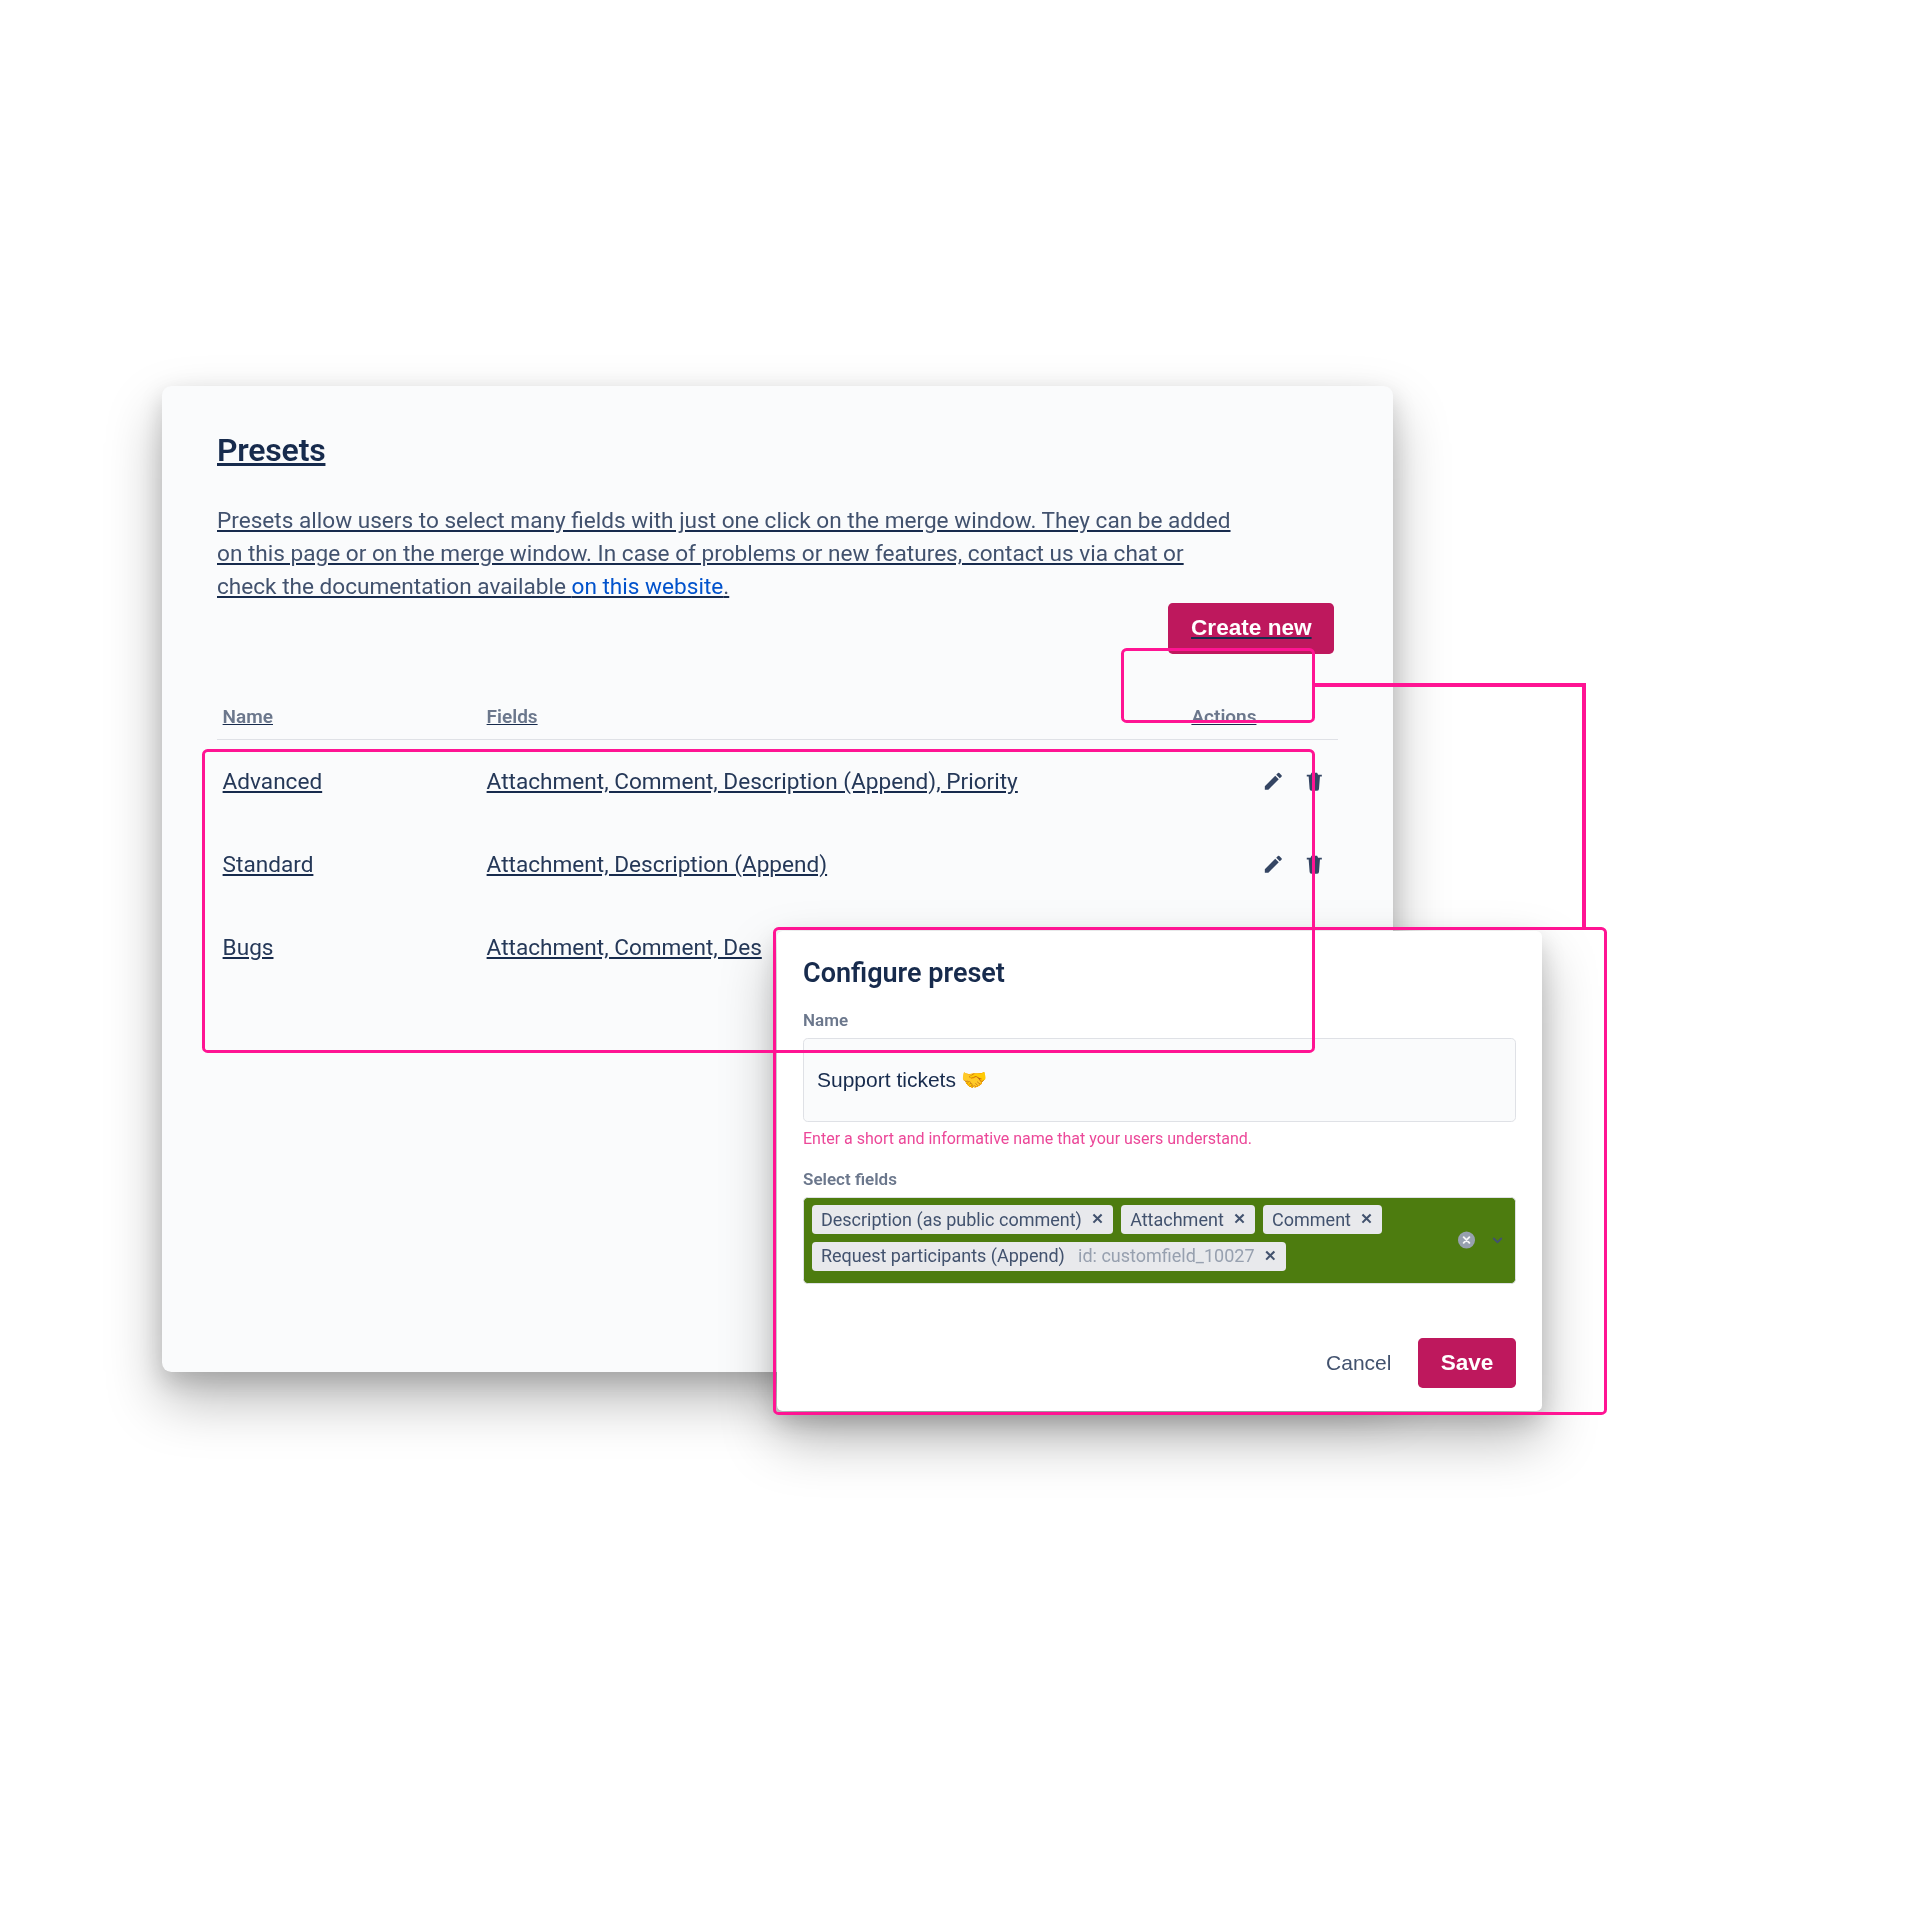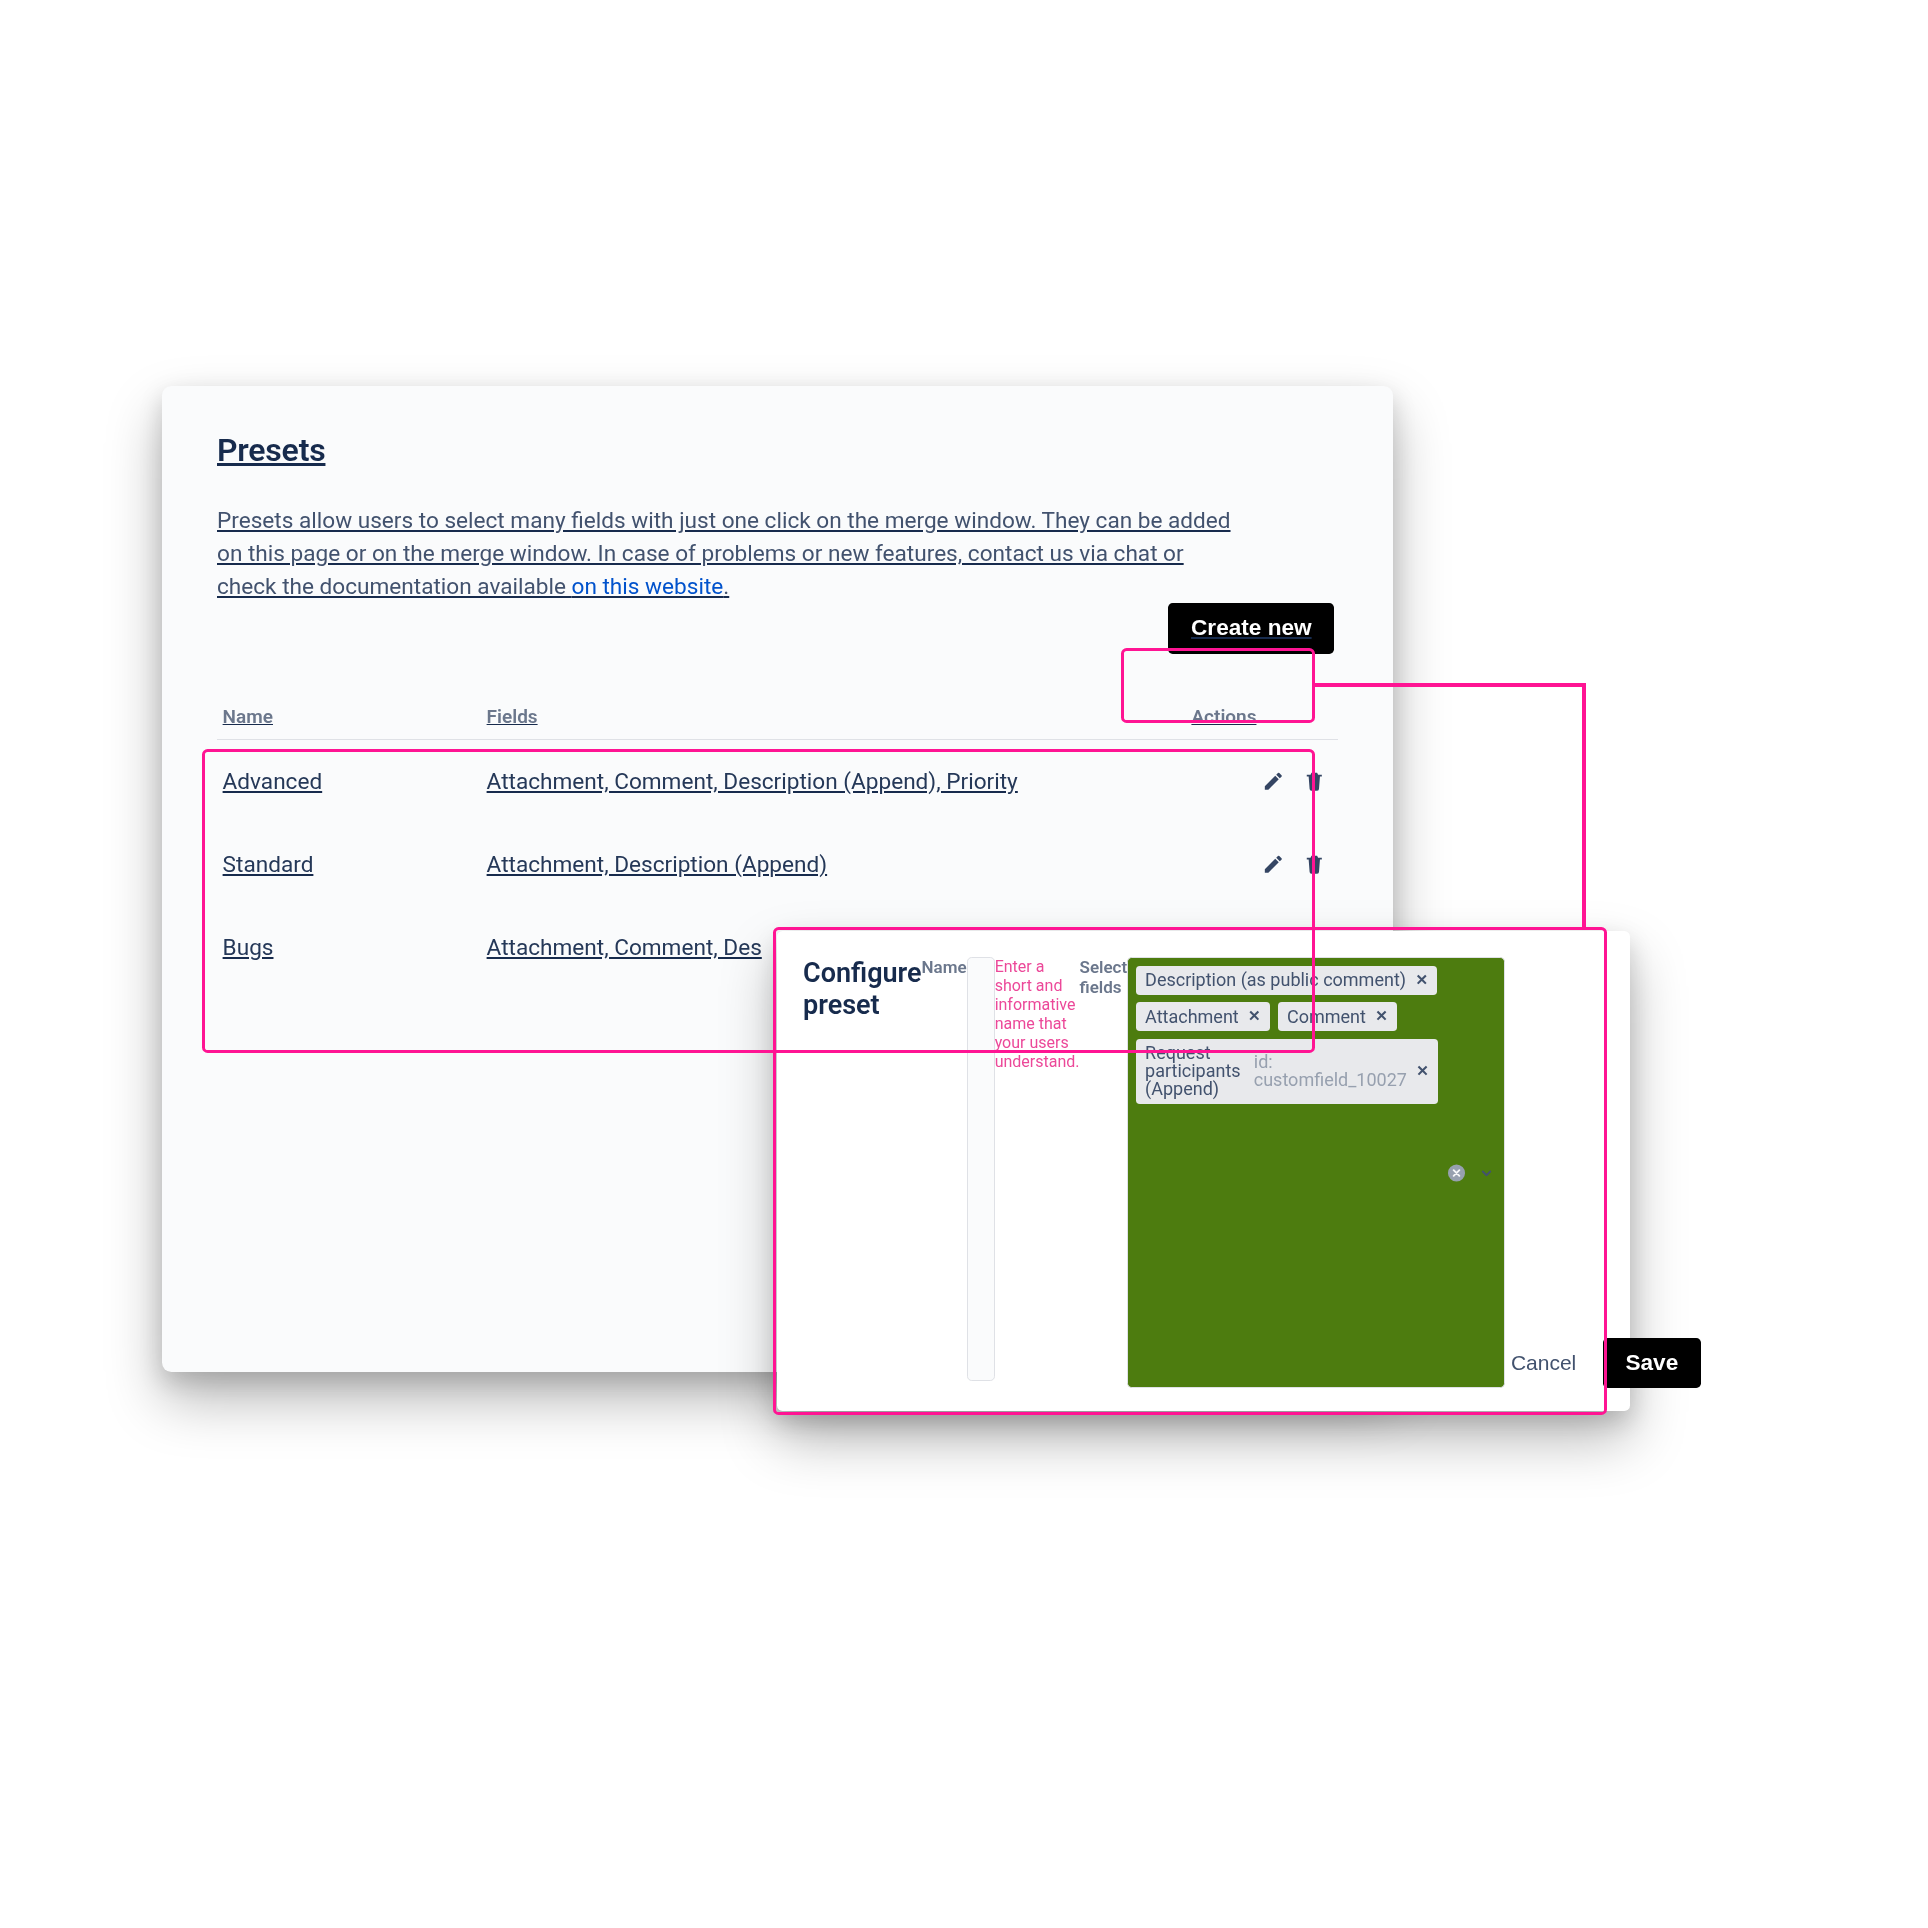--- a/index.html
+++ b/index.html
@@ -49,21 +49,21 @@
   }
   .presets-desc a { color: #0052CC; text-decoration: none; }
 
   .create-row {
     display: flex;
     justify-content: flex-end;
     margin-bottom: 51px;
     padding-right: 3.8px;
   }
   .btn-primary {
-    background: #000000;
+    background: #be185d;
     color: #fff;
     font-size: 22.6px;
     font-weight: 600;
     border: none;
     border-radius: 4.7px;
     padding: 12.2px 22.6px;
     cursor: pointer;
   }
 
   .presets-table {
@@ -121,28 +121,28 @@
     pointer-events: none;
   }
   .conn-h { left: 1153px; top: 297px; width: 271px; height: 3.8px; }
   .conn-v { left: 1420px; top: 297px; width: 3.8px; height: 245px; }
 
   
   .card-dialog {
     position: absolute;
     left: 615px;
     top: 545px;
-    width: 853px;
+    width: 765px;
     height: 480px;
     background: #ffffff;
     border-radius: 5.6px;
     box-shadow: 0 28px 56px rgba(0,0,0,0.28), 0 9.4px 23.5px rgba(0,0,0,0.15);
     padding: 26px 26px 22.6px 26px;
     display: flex;
-    flex-direction: row;
+    flex-direction: column;
   }
   .dialog-title {
     font-size: 27px;
     font-weight: 600;
     color: #172B4D;
     margin-bottom: 21px;
   }
   .form-label {
     font-size: 17px;
     font-weight: 600;

